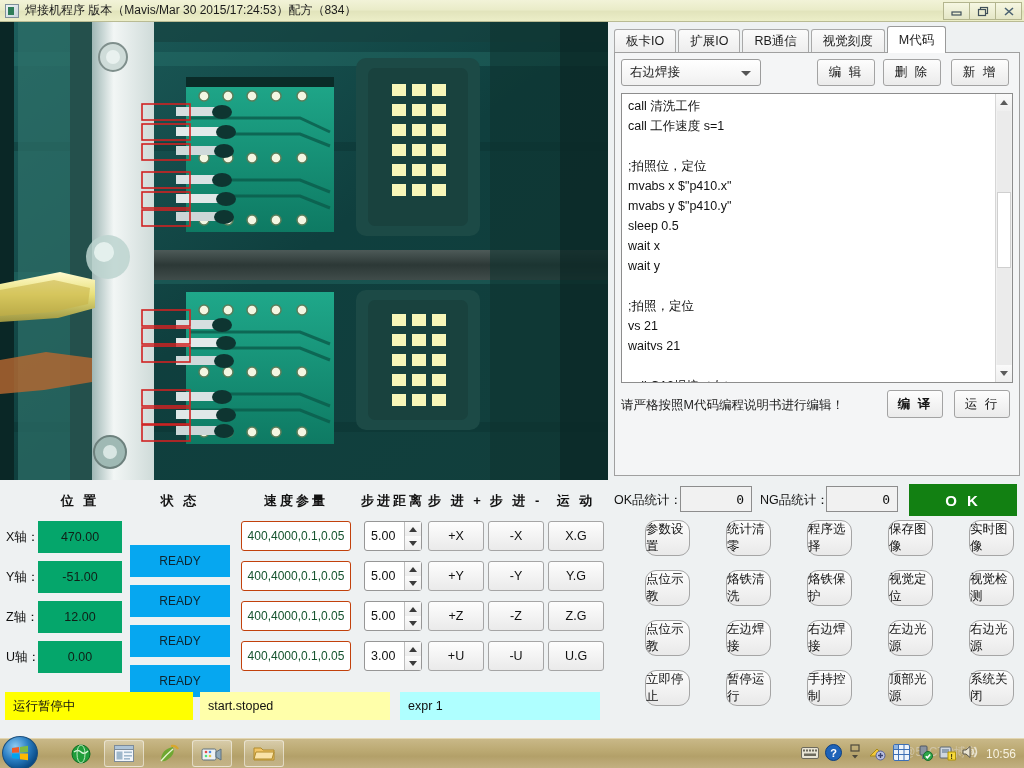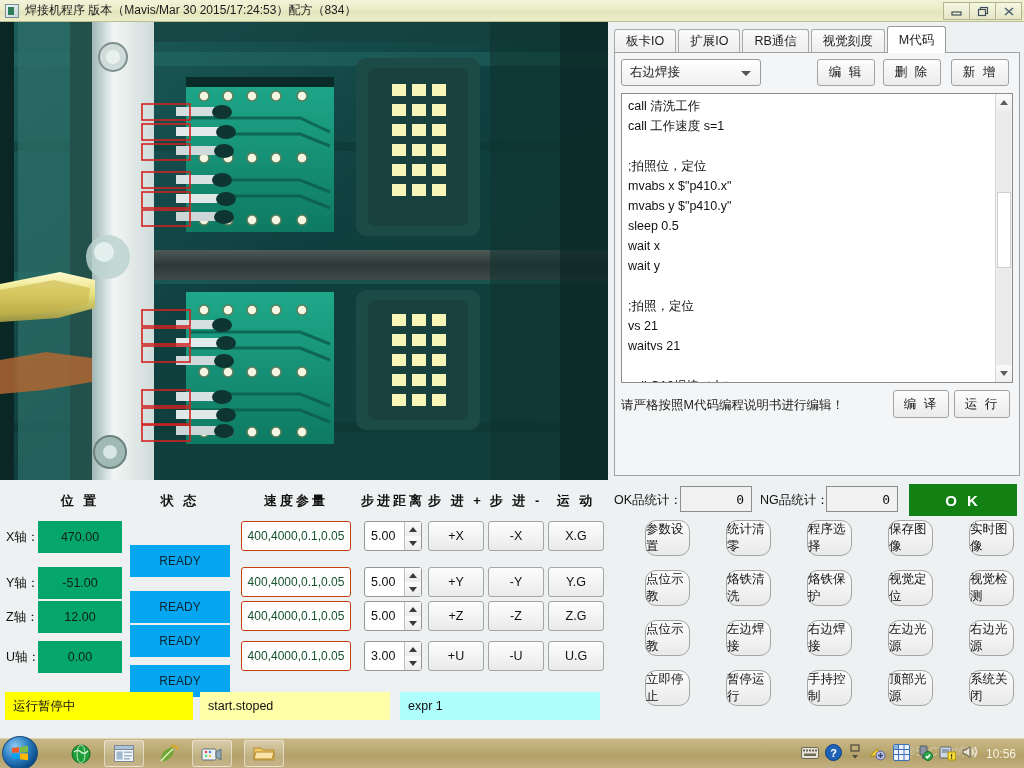--- a/index.html
+++ b/index.html
@@ -143,21 +143,21 @@
   #sb-track-bot {
     position: absolute; left: 1px; width: 14px; top: 174px; bottom: 17px;
     background: #ebebeb;
   }
   #code-foot {
     position: absolute; left: 6px; right: 6px; top: 336px; height: 32px;
     display: flex; align-items: center;
   }
   #code-hint { font-size: 12.5px; color: #1a1a1a; }
   #code-foot .minibtn { position: absolute; top: 1px; width: 56px; height: 28px; }
-  #btn-compile { right: 64px; }
+  #btn-compile { right: 70px; font-weight: bold; }
   #btn-run { right: 3px; }
 
   
   #axispanel {
     position: absolute; left: 0; top: 480px; width: 608px; height: 248px;
     background: #eef1f2;
   }
   .axis-head {
     position: absolute; top: 12px; height: 18px;
     font-size: 13px; color: #111; font-weight: bold;
@@ -621,21 +621,21 @@
           </span>
         <span class="down">
             <i></i>
           </span>
       </div>
       <div class="ax-btn ax-plus">+X</div>
       <div class="ax-btn ax-minus">-X</div>
       <div class="ax-btn ax-go">X.G</div>
     </div>
 
-    <div class="axis-row" style="top:84px;padding-left:48px;">
+    <div class="axis-row" style="top:78px;padding-left:48px;">
       <div class="ax-label">Y轴：</div>
       <div class="ax-pos">-51.00</div>
       <div class="ax-state">READY</div>
       <div class="ax-speed">400,4000,0.1,0.05</div>
       <div class="ax-step">5.00</div>
       <div class="ax-spin">
         <span class="up">
             <i></i>
           </span>
         <span class="down">

